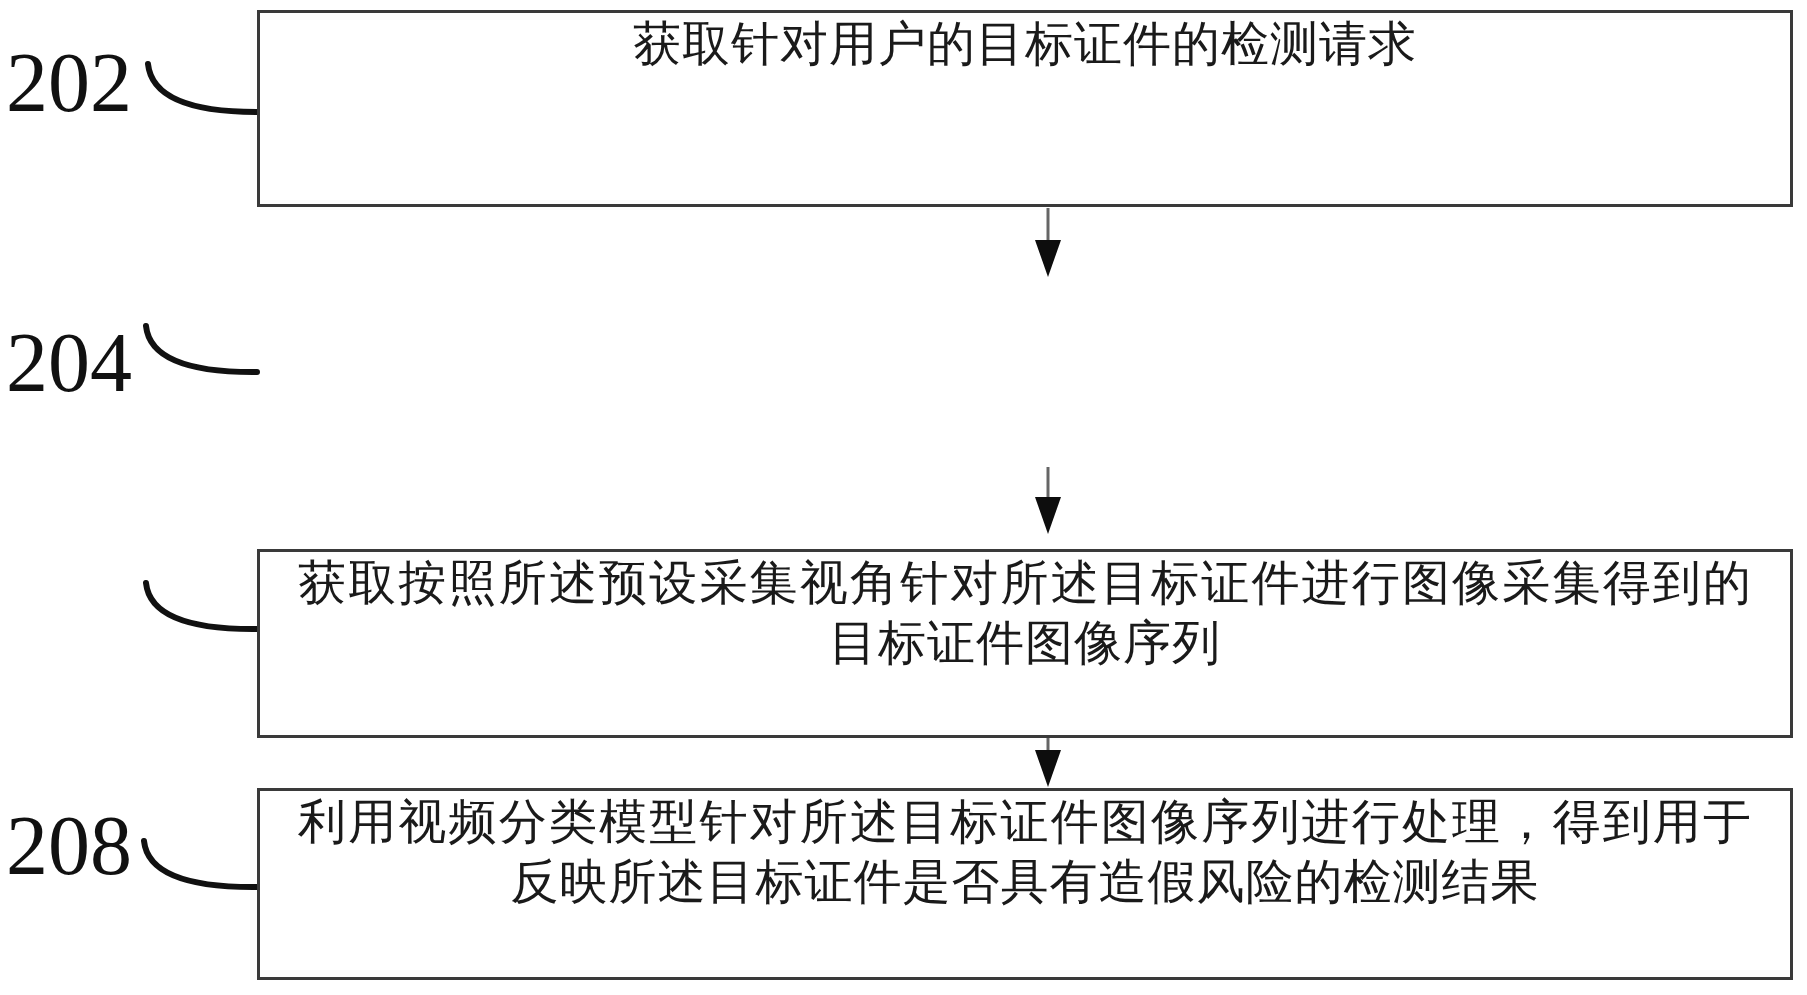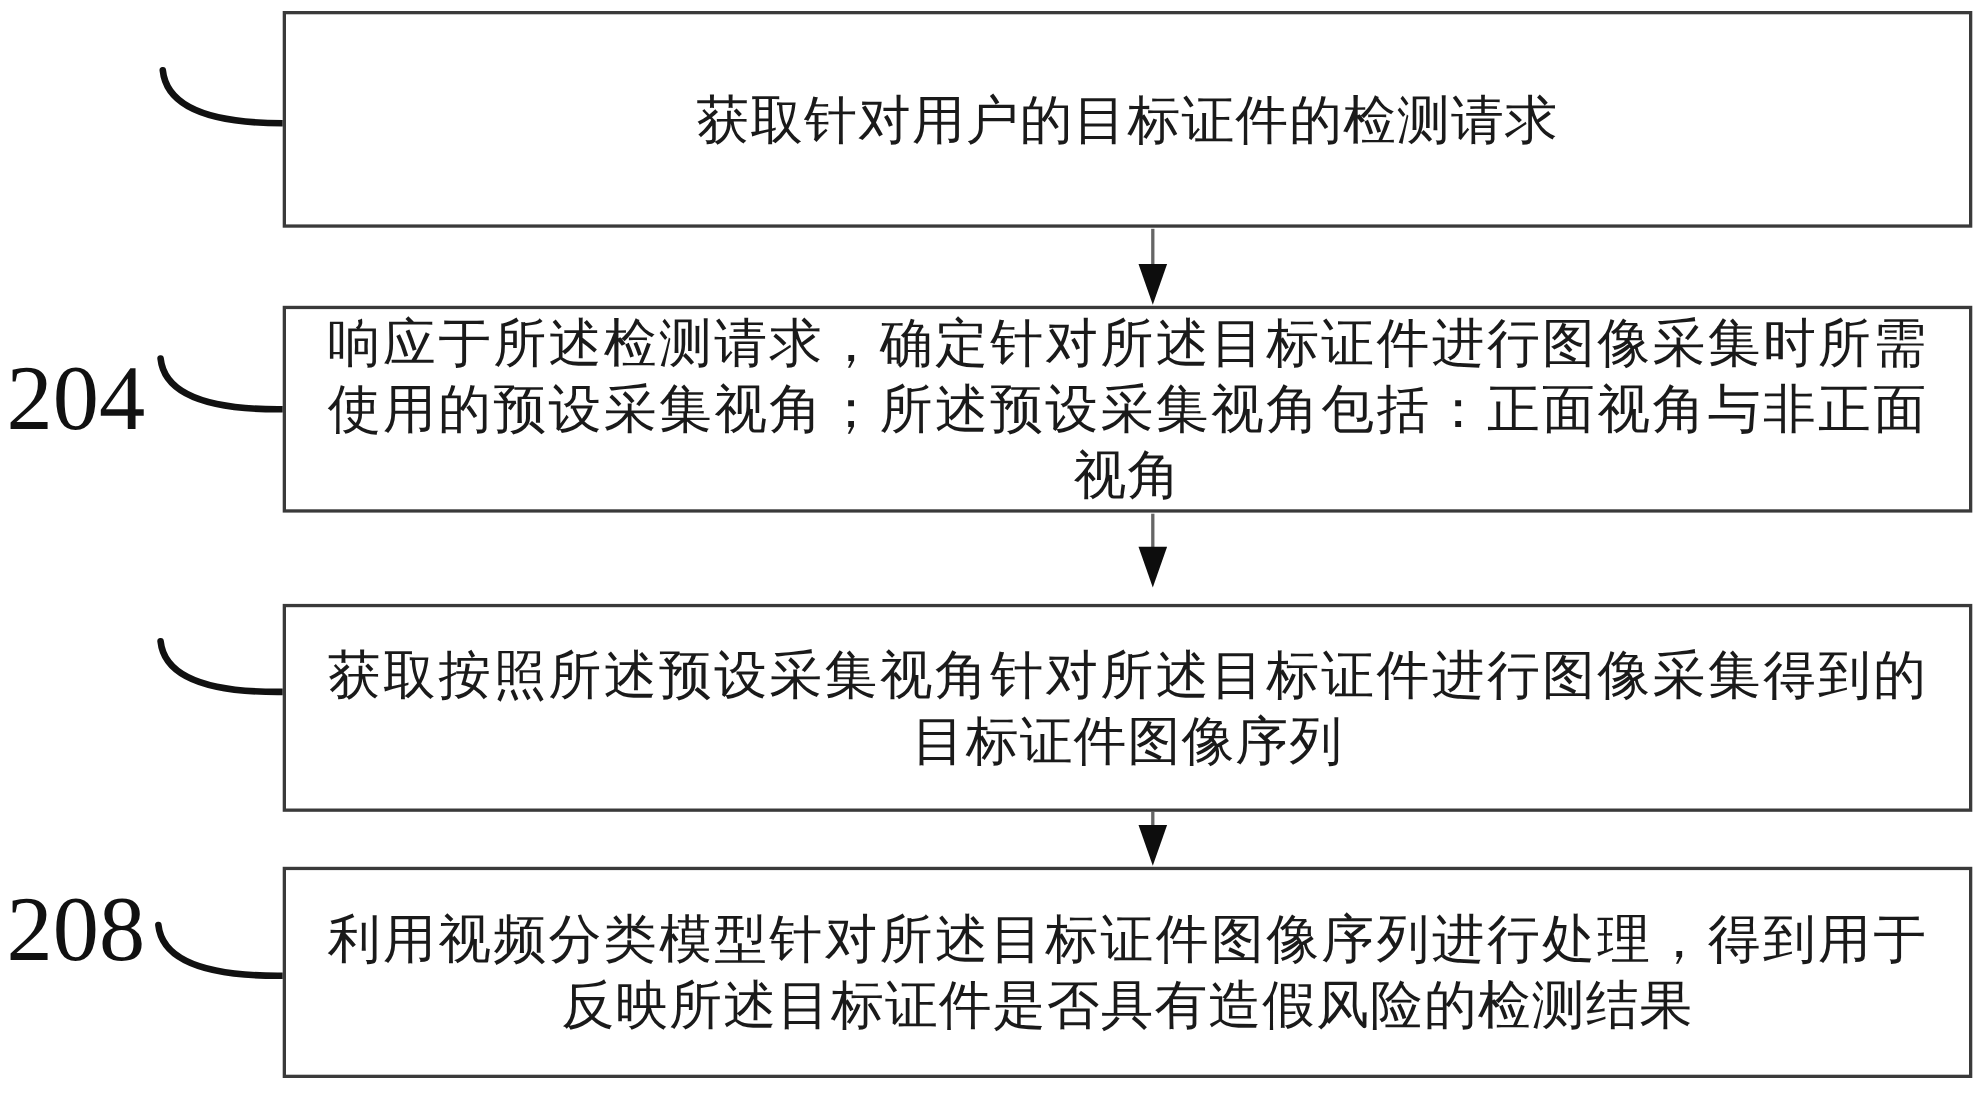--- a/index.html
+++ b/index.html
@@ -18,21 +18,20 @@
     pointer-events: none;
   }
   .step-box {
     position: absolute;
     left: 257px;
     width: 1536px;
     border: 3px solid #3a3a3a;
     box-sizing: border-box;
     background: #ffffff;
     display: flex;
-    align-items: center;
   }
   .box1 { top: 10px;  height: 197px; }
   .box2 { top: 278px; height: 188px; }
   .box3 { top: 549px; height: 189px; }
   .box4 { top: 788px; height: 192px; }
   .box-text {
     width: 100%;
     padding: 0 38px;
     font-size: 48px;
     line-height: 60px;
@@ -77,30 +76,28 @@
       <line x1="1048" y1="467" x2="1048" y2="503" stroke="#666666" stroke-width="3"></line>
       <polygon points="1048,534 1035,497 1061,497" fill="#0d0d0d"></polygon>
     </g>
 
     <g>
       <line x1="1048" y1="725" x2="1048" y2="756" stroke="#666666" stroke-width="3"></line>
       <polygon points="1048,787 1035,750 1061,750" fill="#0d0d0d"></polygon>
     </g>
   </svg>
 
+  <div class="step-label label202">202</div>
   <div class="step-label label204">204</div>
   <div class="step-label label208">208</div>
 
   <div class="step-box box1">
     <div class="box-text">获取针对用户的目标证件的检测请求</div>
   </div>
 
-  <div class="step-box box2">
-    <div class="box-text">响应于所述检测请求，确定针对所述目标证件进行图像采集时所需使用的预设采集视角；所述预设采集视角包括：正面视角与非正面视角</div>
-  </div>
 
   <div class="step-box box3">
     <div class="box-text">获取按照所述预设采集视角针对所述目标证件进行图像采集得到的目标证件图像序列</div>
   </div>
 
   <div class="step-box box4">
     <div class="box-text">利用视频分类模型针对所述目标证件图像序列进行处理，得到用于反映所述目标证件是否具有造假风险的检测结果</div>
   </div>
 
 </div>

